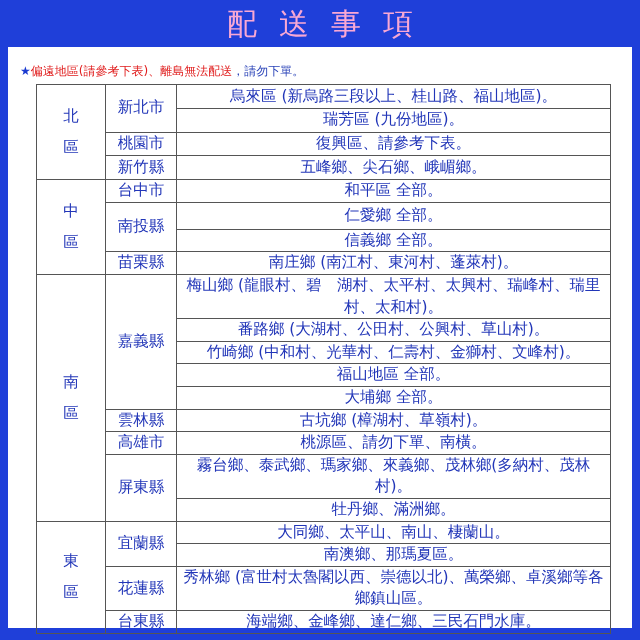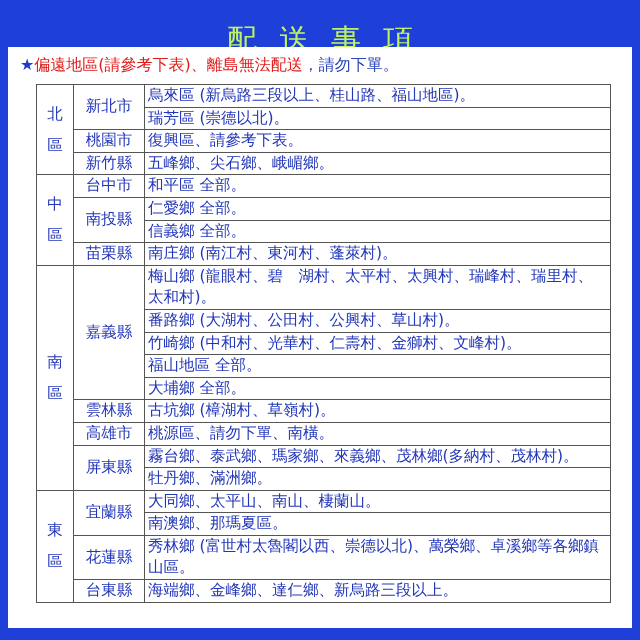--- a/index.html
+++ b/index.html
@@ -4,52 +4,51 @@
 <style>
   html, body { margin: 0; padding: 0; }
   body {
     width: 640px; height: 640px; overflow: hidden;
     background: #1f3fd9;
     font-family: "DejaVu Sans", "Liberation Sans", sans-serif;
     position: relative;
   }
   .title {
     position: absolute; left: 0; top: 3px; width: 640px; height: 42px;
-    text-align: center; color: #bef264;
+    text-align: center; color: #f9a8d4;
     font-size: 30px; line-height: 42px; letter-spacing: 22px;
     text-indent: 22px;
-    margin-top: 16px;
   }
   .panel {
     position: absolute; left: 8px; top: 47px; width: 624px; height: 581px;
     background: #ffffff;
   }
   .notice {
-    position: absolute; left: 12px; top: 3px; width: 612px; height: 30px;
-    font-size: 16px; line-height: 30px; white-space: nowrap;
+    position: absolute; left: 12px; top: 9px; width: 612px; height: 30px;
+    font-size: 12px; line-height: 30px; white-space: nowrap;
   }
   .notice .star { color: #1a3ad0; }
   .notice .red { color: #e01b1b; }
   .notice .blue { color: #2a43b8; }
   table {
     position: absolute; left: 28px; top: 37px;
     border-collapse: collapse;
     width: 575px;
     table-layout: fixed;
   }
   td {
     border: 1.5px solid #555555;
     color: #2236b8;
     font-size: 15.5px;
     padding: 0 3px;
     vertical-align: middle;
   }
-  td.region { width: 36px; text-align: center; line-height: 21.6px; padding: 0; }
+  td.region { width: 36px; text-align: center; line-height: 21.6px; padding: 16px; }
   td.county { width: 70px; text-align: center; line-height: 21.6px; padding: 0; white-space: nowrap; }
-  td.area { line-height: 21.6px; height: 21.6px; }
+  td.area { line-height: 21.6px; height: 21.6px; text-align: center; }
   .region-text { display: block; width: 1em; margin: 0 auto; line-height: 31px; }
 </style>
 </head>
 <body>
 
 <div class="title">配送事項</div>
 
 <div class="panel">
   <div class="notice">
     <span class="star">★</span><span class="red">偏遠地區(請參考下表)、離島無法配送</span><span class="blue">，請勿下單。</span>
@@ -59,21 +58,21 @@
     <tbody>
 
       <tr>
         <td class="region" rowspan="4">
             <span class="region-text">北區</span>
           </td>
         <td class="county" rowspan="2">新北市</td>
         <td class="area">烏來區 (新烏路三段以上、桂山路、福山地區)。</td>
       </tr>
       <tr>
-        <td class="area">瑞芳區 (崇德以北)。</td>
+        <td class="area">瑞芳區 (九份地區)。</td>
       </tr>
       <tr>
         <td class="county">桃園市</td>
         <td class="area">復興區、請參考下表。</td>
       </tr>
       <tr>
         <td class="county">新竹縣</td>
         <td class="area">五峰鄉、尖石鄉、峨嵋鄉。</td>
       </tr>
 
@@ -140,17 +139,17 @@
       </tr>
       <tr>
         <td class="area">南澳鄉、那瑪夏區。</td>
       </tr>
       <tr>
         <td class="county">花蓮縣</td>
         <td class="area">秀林鄉 (富世村太魯閣以西、崇德以北)、萬榮鄉、卓溪鄉等各鄉鎮山區。</td>
       </tr>
       <tr>
         <td class="county">台東縣</td>
-        <td class="area">海端鄉、金峰鄉、達仁鄉、新烏路三段以上。</td>
+        <td class="area">海端鄉、金峰鄉、達仁鄉、三民石門水庫。</td>
       </tr>
     </tbody>
   </table>
 </div>
 
 </body></html>

